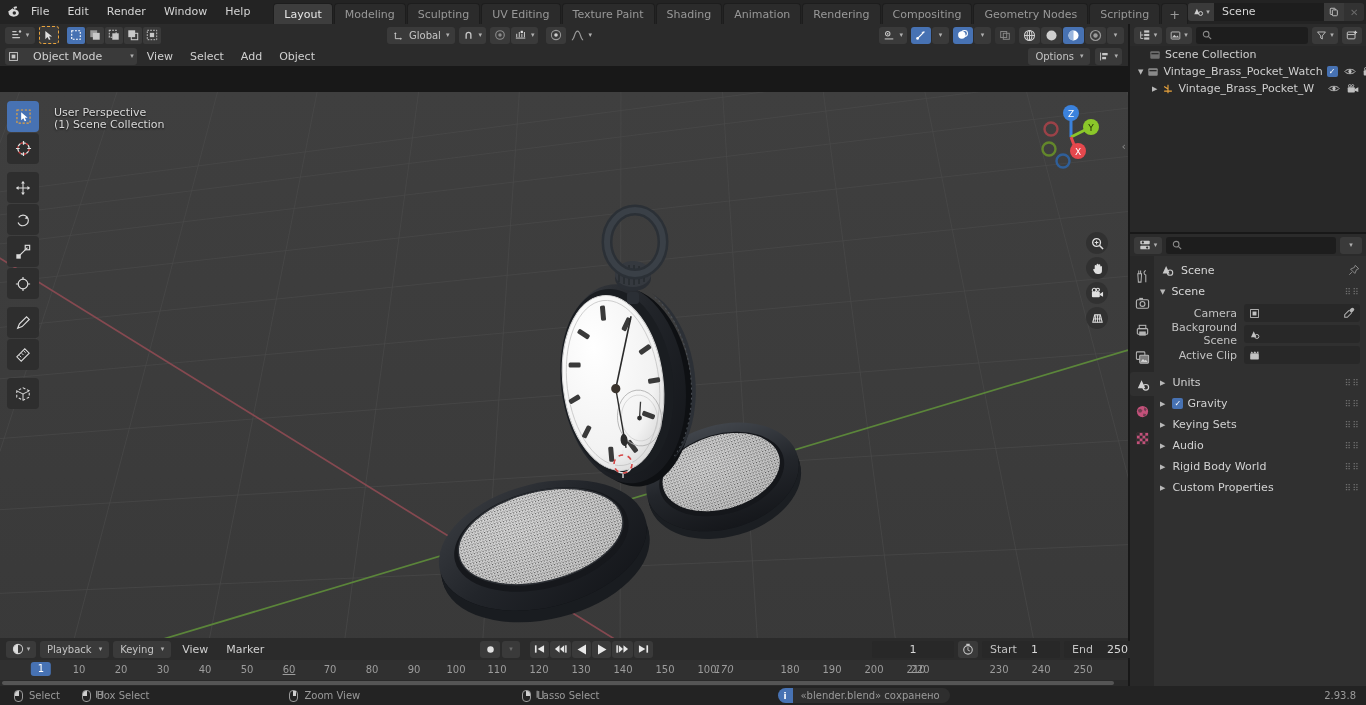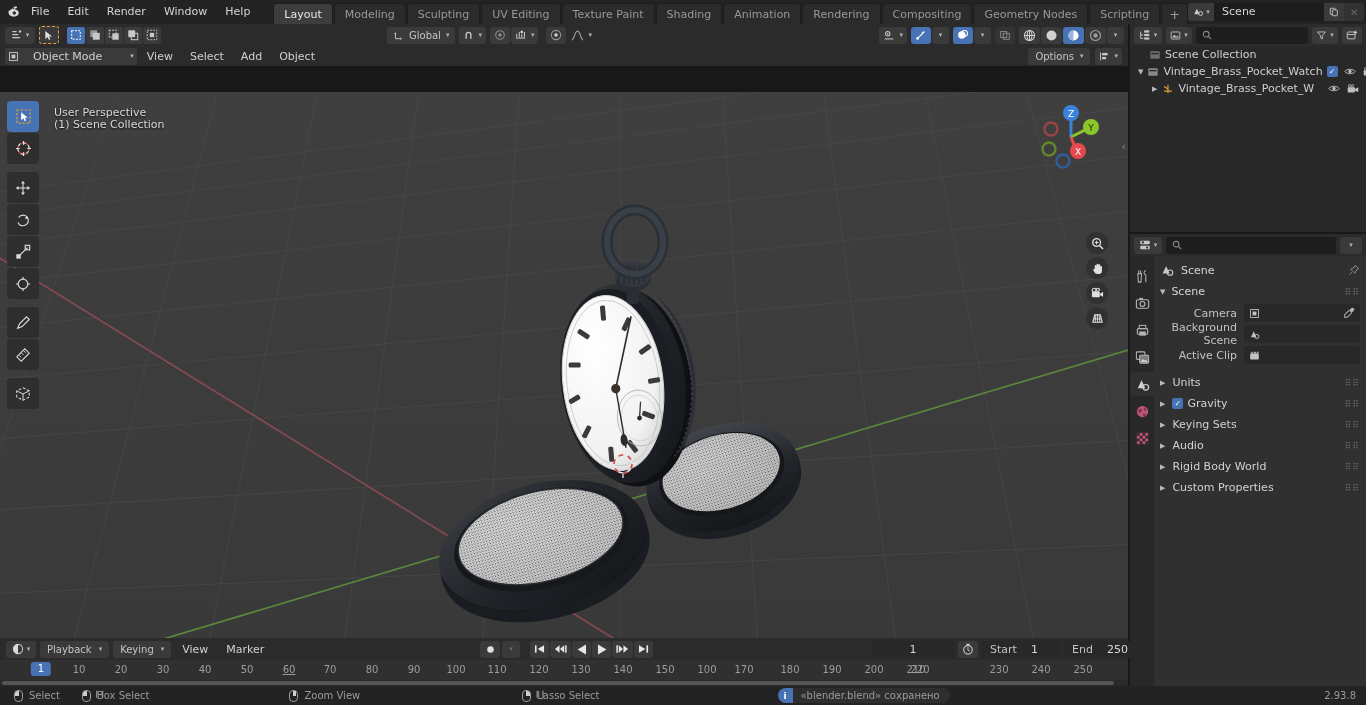--- a/index.html
+++ b/index.html
@@ -820,21 +820,21 @@
       <div class="tick-label" style="left:330px;">70</div>
       <div class="tick-label" style="left:372px;">80</div>
       <div class="tick-label" style="left:414px;">90</div>
       <div class="tick-label" style="left:456px;">100</div>
       <div class="tick-label" style="left:497px;">110</div>
       <div class="tick-label" style="left:539px;">120</div>
       <div class="tick-label" style="left:581px;">130</div>
       <div class="tick-label" style="left:623px;">140</div>
       <div class="tick-label" style="left:665px;">150</div>
       <div class="tick-label" style="left:707px;">100</div>
-      <div class="tick-label" style="left:744px;">170</div>
+      <div class="tick-label" style="left:724px;font-style:italic;">170</div>
       <div class="tick-label" style="left:790px;">180</div>
       <div class="tick-label" style="left:832px;">190</div>
       <div class="tick-label" style="left:874px;">200</div>
       <div class="tick-label" style="left:916px;">210</div>
       <div class="tick-label" style="left:920px;">220</div>
       <div class="tick-label" style="left:999px;">230</div>
       <div class="tick-label" style="left:1041px;">240</div>
       <div class="tick-label" style="left:1083px;">250</div>
       <div id="playhead">1</div>
     </div>

